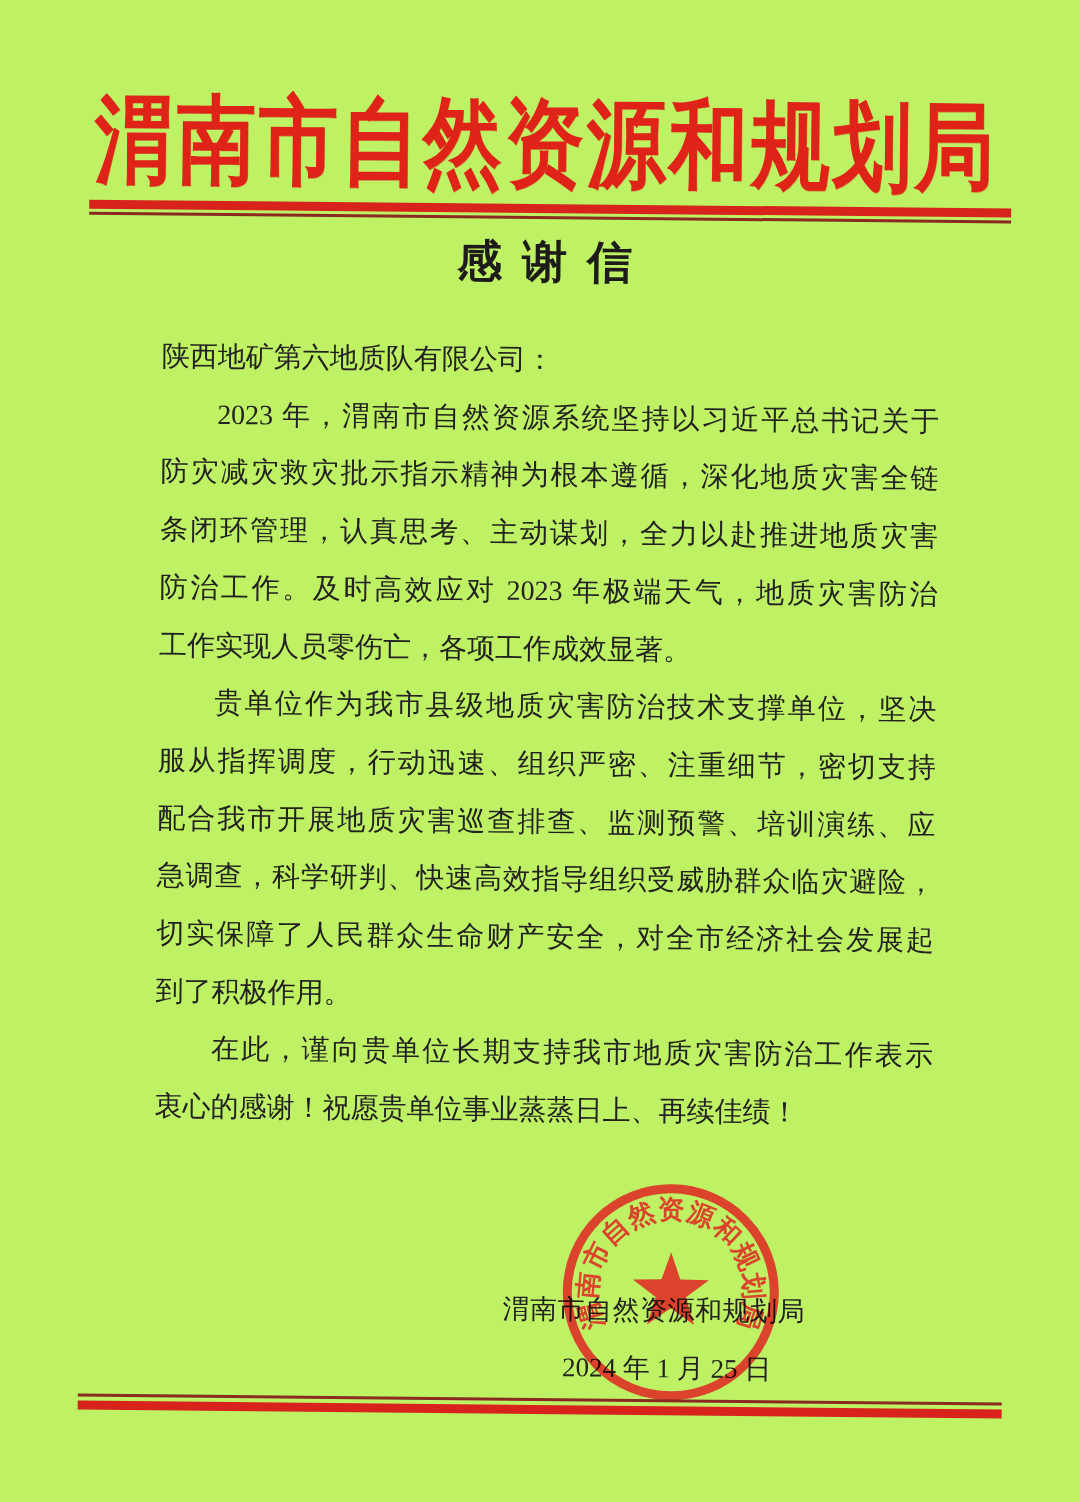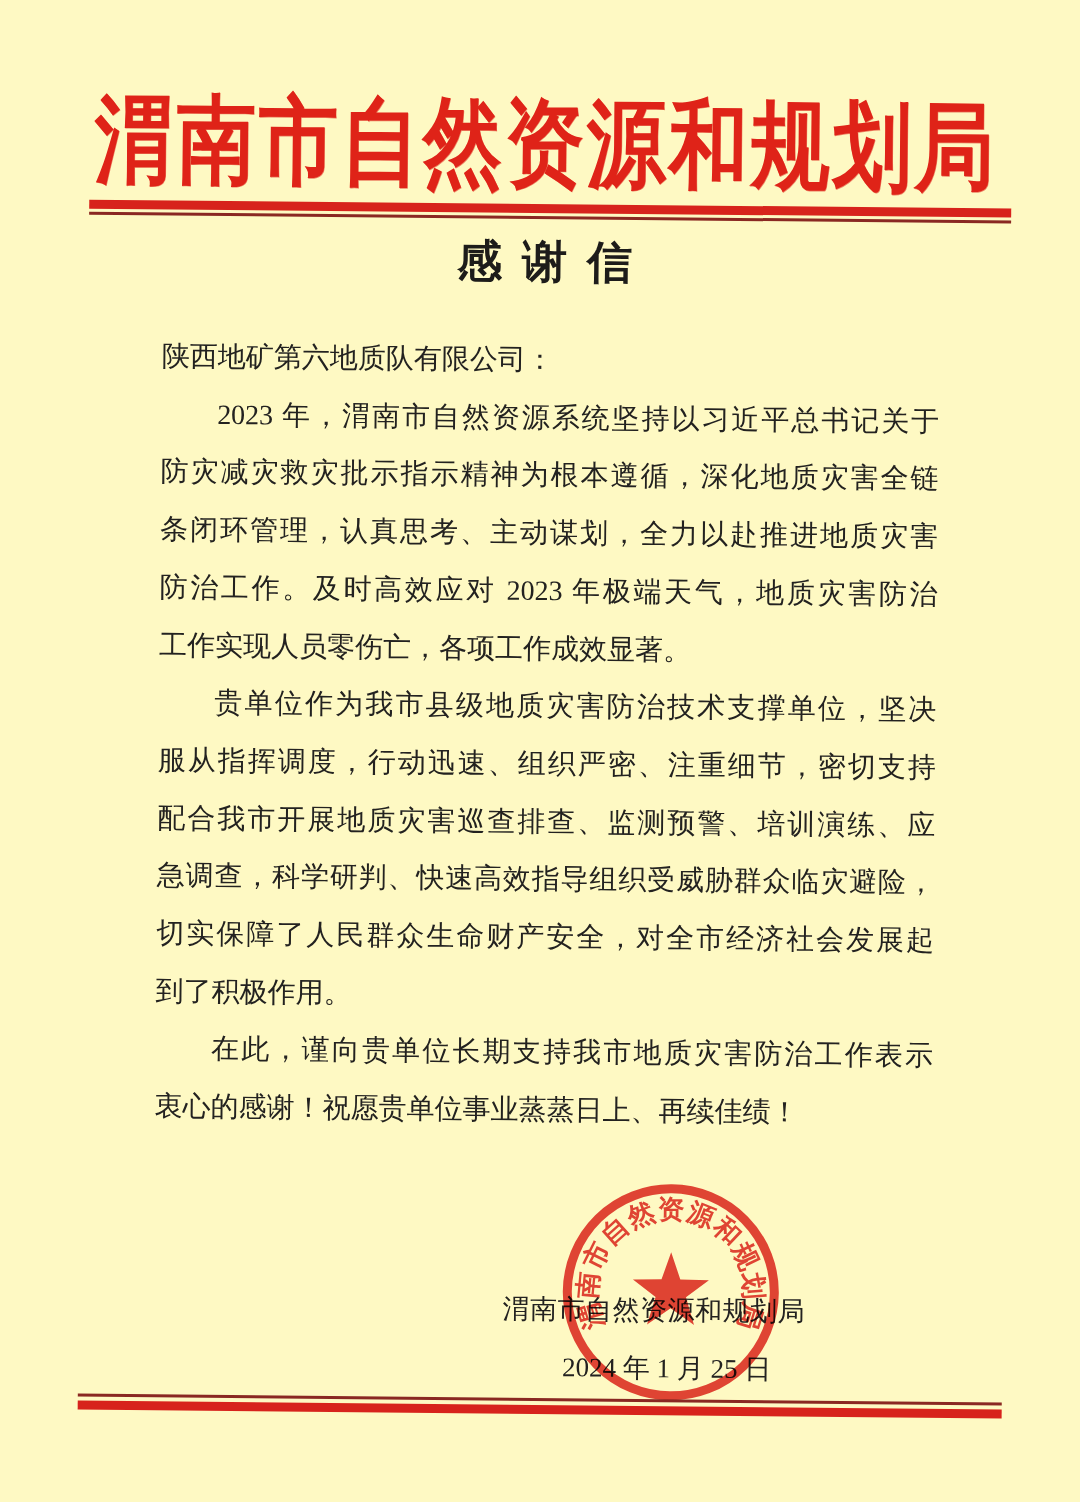--- a/index.html
+++ b/index.html
@@ -1,21 +1,21 @@
 <!DOCTYPE html>
 <html><head>
 <meta charset="utf-8">
 <style>
   html, body { margin: 0; padding: 0; background: #e8e8e6; }
   .page {
     position: relative;
     width: 1080px;
     height: 1502px;
     margin: 0 auto;
-    background: #fef9c3;
+    background: #bef264;
     overflow: hidden;
     font-family: "Liberation Serif", serif;
   }
   .content {
     position: absolute;
     inset: 0;
     transform: rotate(0.55deg);
     transform-origin: 540px 751px;
   }
   

